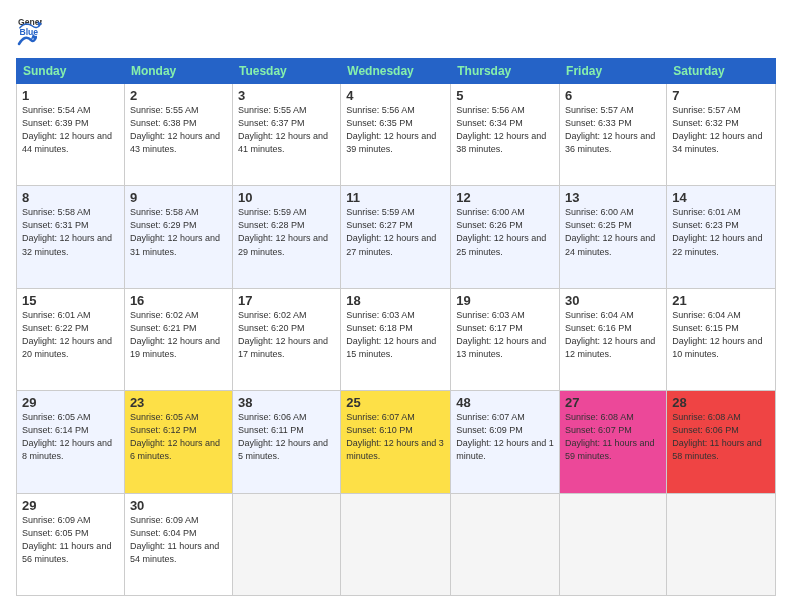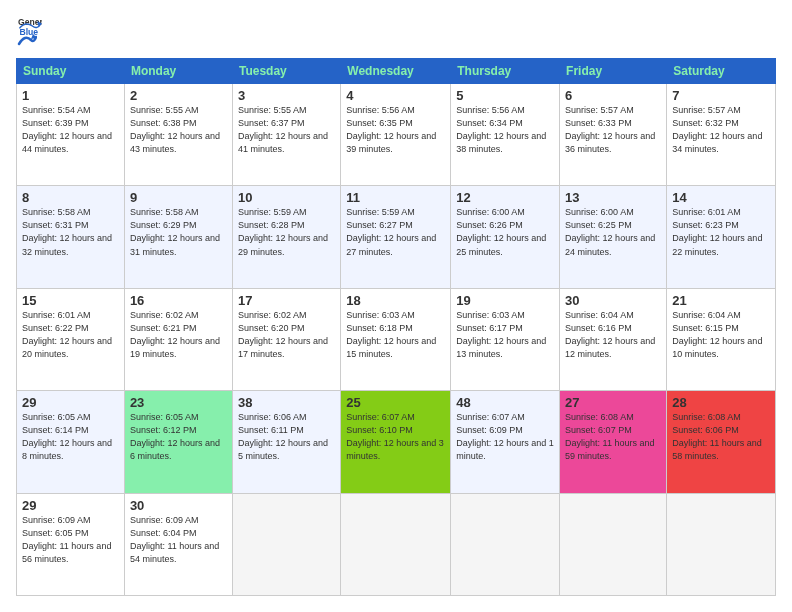--- a/index.html
+++ b/index.html
@@ -149,23 +149,23 @@
           <td><span class="day-num">15</span><span class="day-info">Sunrise: 6:01 AM<br>Sunset: 6:22 PM<br>Daylight: 12 hours and 20 minutes.</span></td>
           <td><span class="day-num">16</span><span class="day-info">Sunrise: 6:02 AM<br>Sunset: 6:21 PM<br>Daylight: 12 hours and 19 minutes.</span></td>
           <td><span class="day-num">17</span><span class="day-info">Sunrise: 6:02 AM<br>Sunset: 6:20 PM<br>Daylight: 12 hours and 17 minutes.</span></td>
           <td><span class="day-num">18</span><span class="day-info">Sunrise: 6:03 AM<br>Sunset: 6:18 PM<br>Daylight: 12 hours and 15 minutes.</span></td>
           <td><span class="day-num">19</span><span class="day-info">Sunrise: 6:03 AM<br>Sunset: 6:17 PM<br>Daylight: 12 hours and 13 minutes.</span></td>
           <td><span class="day-num">30</span><span class="day-info">Sunrise: 6:04 AM<br>Sunset: 6:16 PM<br>Daylight: 12 hours and 12 minutes.</span></td>
           <td><span class="day-num">21</span><span class="day-info">Sunrise: 6:04 AM<br>Sunset: 6:15 PM<br>Daylight: 12 hours and 10 minutes.</span></td>
         </tr>
         <tr>
           <td style="background: rgb(240, 244, 255);"><span class="day-num">29</span><span class="day-info">Sunrise: 6:05 AM<br>Sunset: 6:14 PM<br>Daylight: 12 hours and 8 minutes.</span></td>
-          <td style="background: #86efac;"><span class="day-num">23</span><span class="day-info">Sunrise: 6:05 AM<br>Sunset: 6:12 PM<br>Daylight: 12 hours and 6 minutes.</span></td>
+          <td style="background: #fde047;"><span class="day-num">23</span><span class="day-info">Sunrise: 6:05 AM<br>Sunset: 6:12 PM<br>Daylight: 12 hours and 6 minutes.</span></td>
           <td style="background: rgb(240, 244, 255);"><span class="day-num">38</span><span class="day-info">Sunrise: 6:06 AM<br>Sunset: 6:11 PM<br>Daylight: 12 hours and 5 minutes.</span></td>
-          <td style="background: #84cc16;"><span class="day-num">25</span><span class="day-info">Sunrise: 6:07 AM<br>Sunset: 6:10 PM<br>Daylight: 12 hours and 3 minutes.</span></td>
+          <td style="background: #fde047;"><span class="day-num">25</span><span class="day-info">Sunrise: 6:07 AM<br>Sunset: 6:10 PM<br>Daylight: 12 hours and 3 minutes.</span></td>
           <td style="background: rgb(240, 244, 255);"><span class="day-num">48</span><span class="day-info">Sunrise: 6:07 AM<br>Sunset: 6:09 PM<br>Daylight: 12 hours and 1 minute.</span></td>
           <td style="background: #ec4899;"><span class="day-num">27</span><span class="day-info">Sunrise: 6:08 AM<br>Sunset: 6:07 PM<br>Daylight: 11 hours and 59 minutes.</span></td>
           <td style="background: #ef4444;"><span class="day-num">28</span><span class="day-info">Sunrise: 6:08 AM<br>Sunset: 6:06 PM<br>Daylight: 11 hours and 58 minutes.</span></td>
         </tr>
         <tr>
           <td><span class="day-num">29</span><span class="day-info">Sunrise: 6:09 AM<br>Sunset: 6:05 PM<br>Daylight: 11 hours and 56 minutes.</span></td>
           <td><span class="day-num">30</span><span class="day-info">Sunrise: 6:09 AM<br>Sunset: 6:04 PM<br>Daylight: 11 hours and 54 minutes.</span></td>
           <td class="empty"></td>
           <td class="empty"></td>
           <td class="empty"></td>

